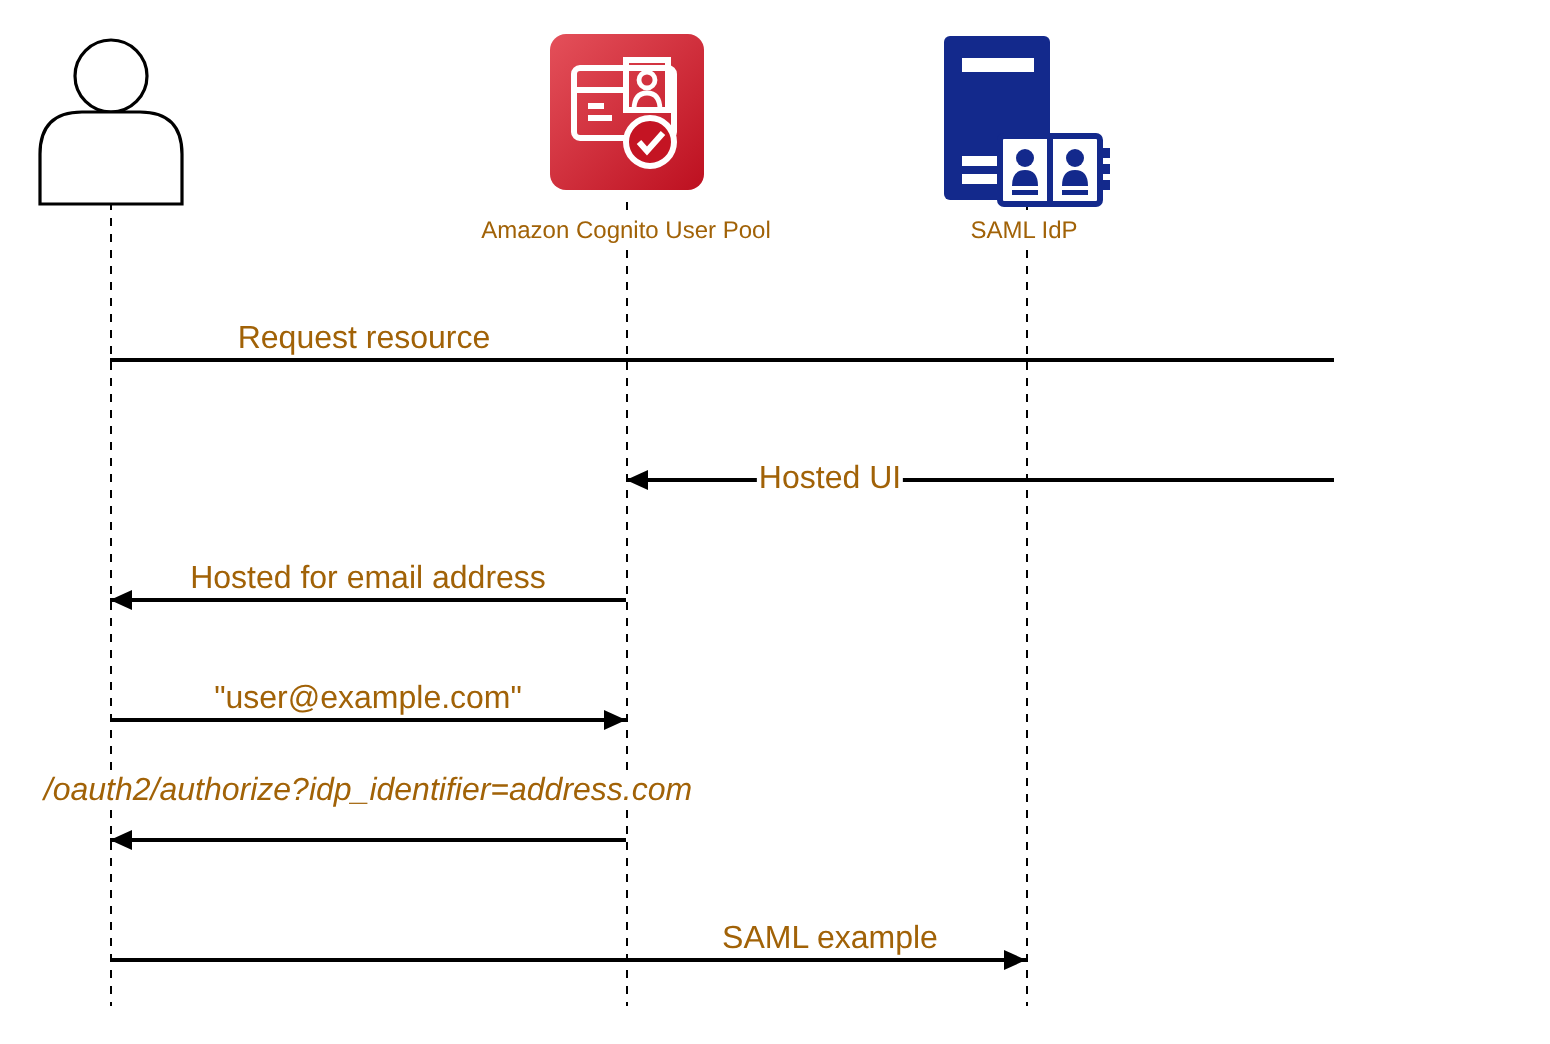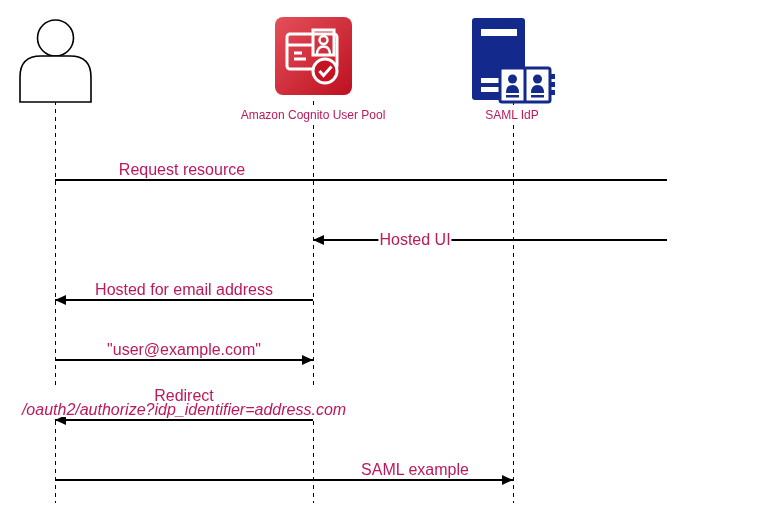--- a/index.html
+++ b/index.html
@@ -1,17 +1,17 @@
 <!DOCTYPE html>
 <html><head>
 <meta charset="utf-8">
 <style>
   html,body{margin:0;padding:0;background:#fff;}
   .diagram{position:relative;width:667px;height:522px;background:#ffffff;overflow:hidden;
-           font-family:"Liberation Sans",sans-serif;color:#be185d;}
+           font-family:"Liberation Sans",sans-serif;color:#a16207;}
   .lifeline{position:absolute;top:101px;height:402px;width:1px;
             background:repeating-linear-gradient(to bottom,#000 0,#000 4px,transparent 4px,transparent 8px);}
   .actor{position:absolute;}
   .actor-label{position:absolute;font-size:12px;line-height:14px;text-align:center;
                transform:translateX(-50%);white-space:nowrap;background:#fff;padding:0 2px;}
   .msg-line{position:absolute;height:1.4px;background:#000;}
   .ah{position:absolute;width:0;height:0;border-top:5px solid transparent;border-bottom:5px solid transparent;}
   .ah.right{border-left:11px solid #000;}
   .ah.left{border-right:11px solid #000;}
   .msg-label{position:absolute;font-size:16px;line-height:14px;transform:translateX(-50%);
@@ -119,21 +119,20 @@
   <div>
     <div class="msg-line" style="left:55px;top:359.3px;width:258px"></div>
     <div class="ah right" style="left:302px;top:355px"></div>
     <div class="msg-label" style="left:184px;top:343px">"user@example.com"</div>
   </div>
 
   <div>
     <div class="msg-line" style="left:55px;top:419.3px;width:258px"></div>
     <div class="ah left" style="left:55px;top:415px"></div>
     <div class="msg-label" style="left:184px;top:389px">
-      <div>Redirect</div>
       <div class="sub">/oauth2/authorize?idp_identifier=address.com</div>
     </div>
   </div>
 
   <div>
     <div class="msg-line" style="left:55px;top:479.3px;width:458px"></div>
     <div class="ah right" style="left:502px;top:475px"></div>
     <div class="msg-label" style="left:415px;top:463px">SAML example</div>
   </div>
 

